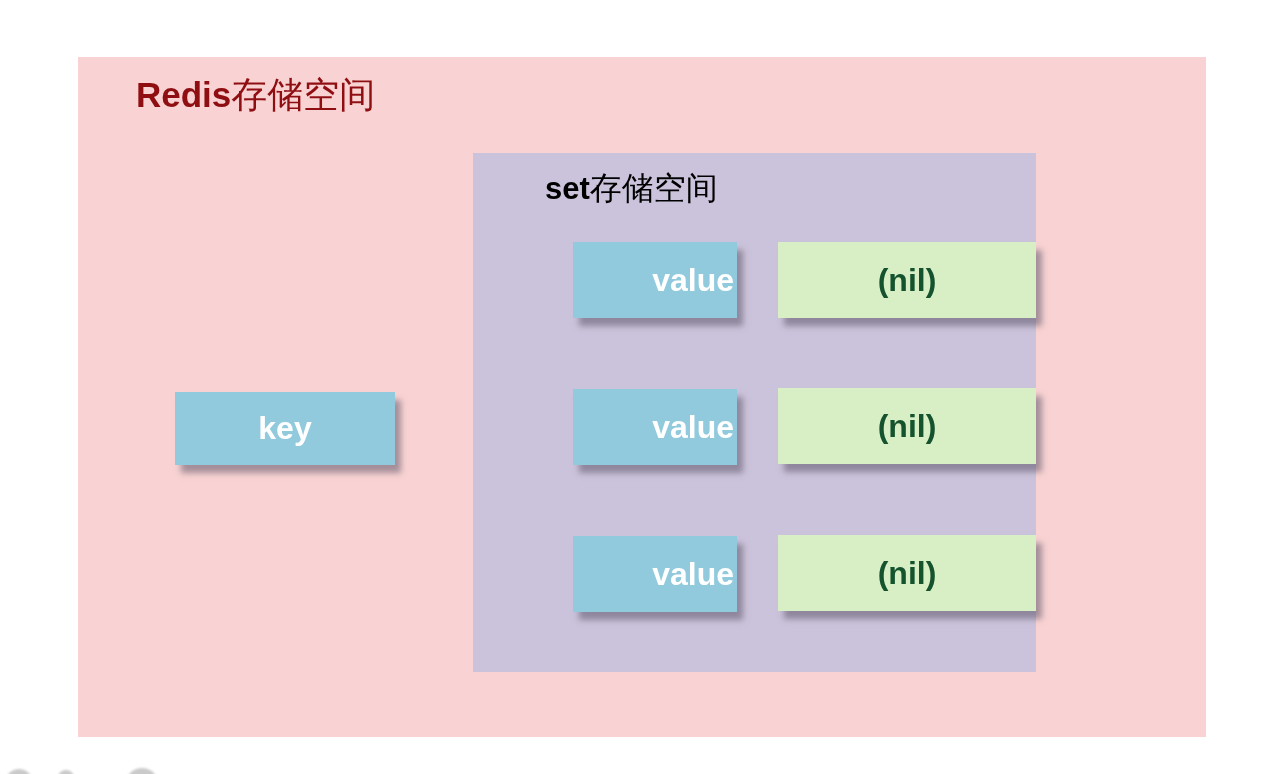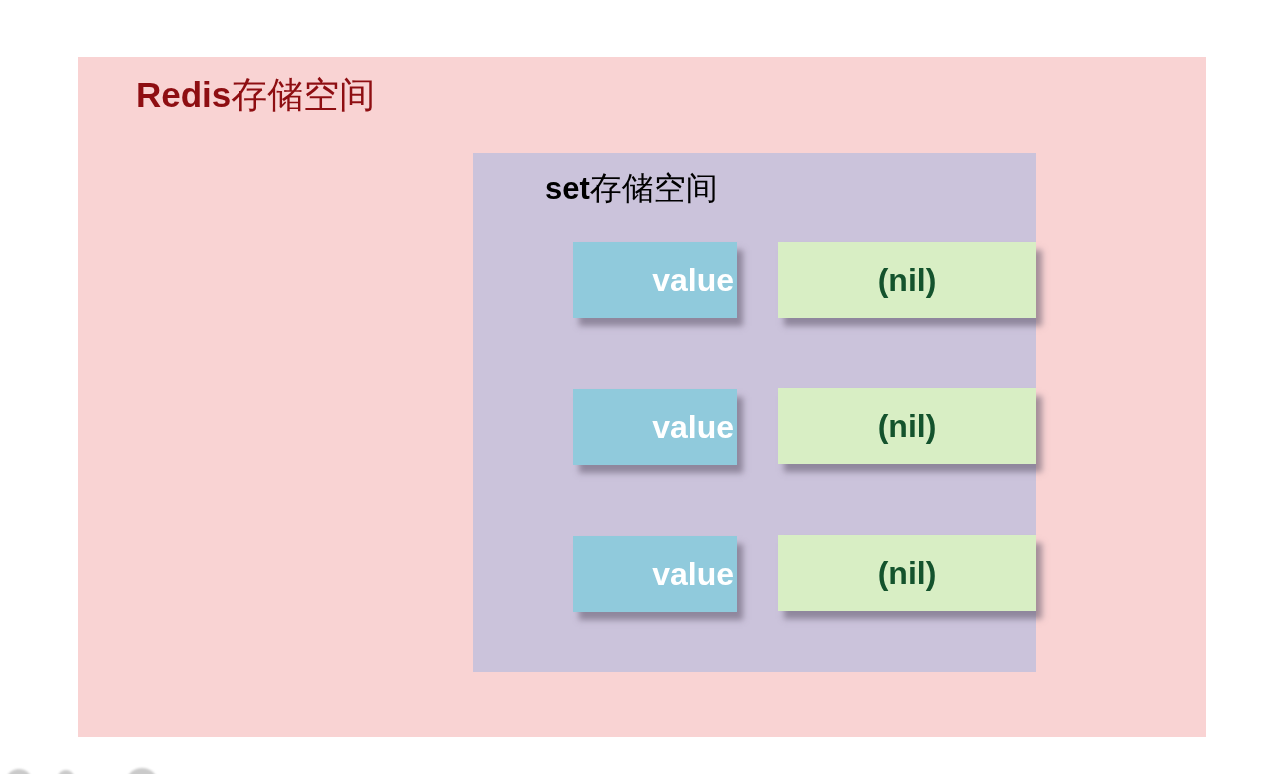--- a/index.html
+++ b/index.html
@@ -141,20 +141,23 @@
 <body>
 
 <div class="canvas">
 
   <div class="outer-box">
 
     <div class="outer-title">
       <span class="en">Redis</span><span class="zh">存储空间</span>
     </div>
 
+    <div class="key-box shadowed">
+      <span class="label">key</span>
+    </div>
 
     <div class="inner-box">
 
       <div class="inner-title">
         <span class="en">set</span><span class="zh">存储空间</span>
       </div>
 
       <div class="row row-1">
         <div class="value-box shadowed">
           <span class="label">value</span>

